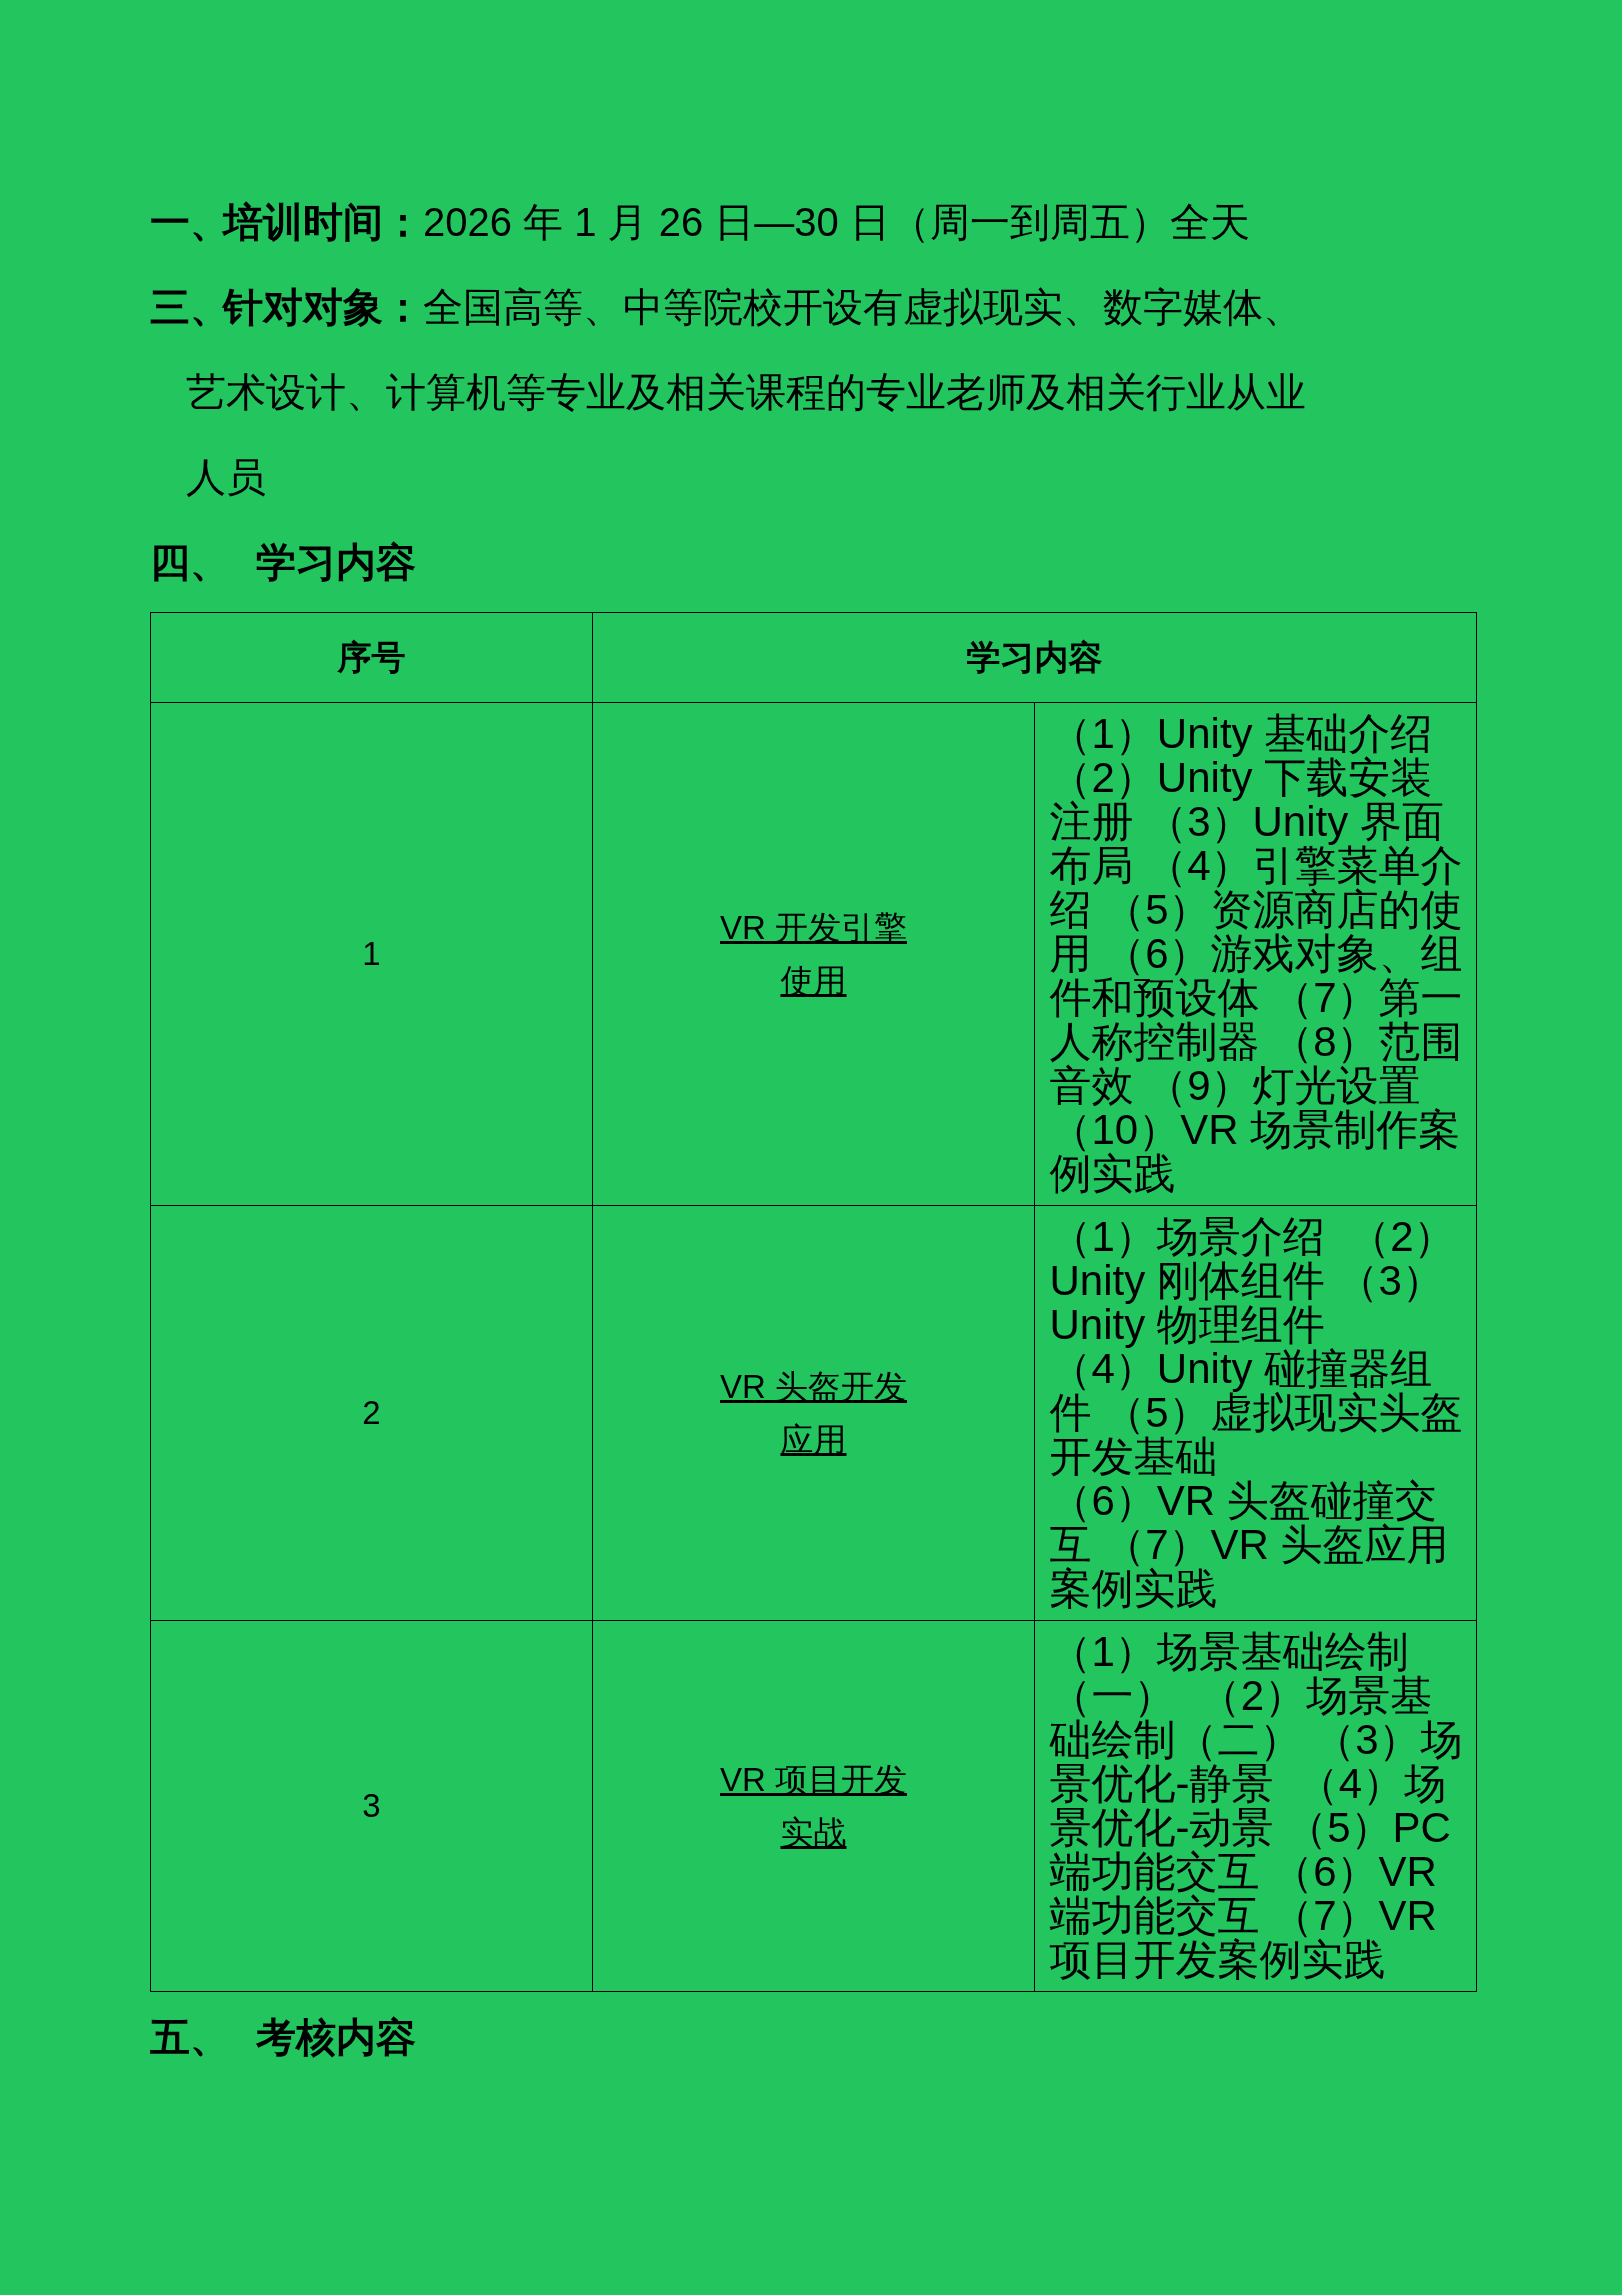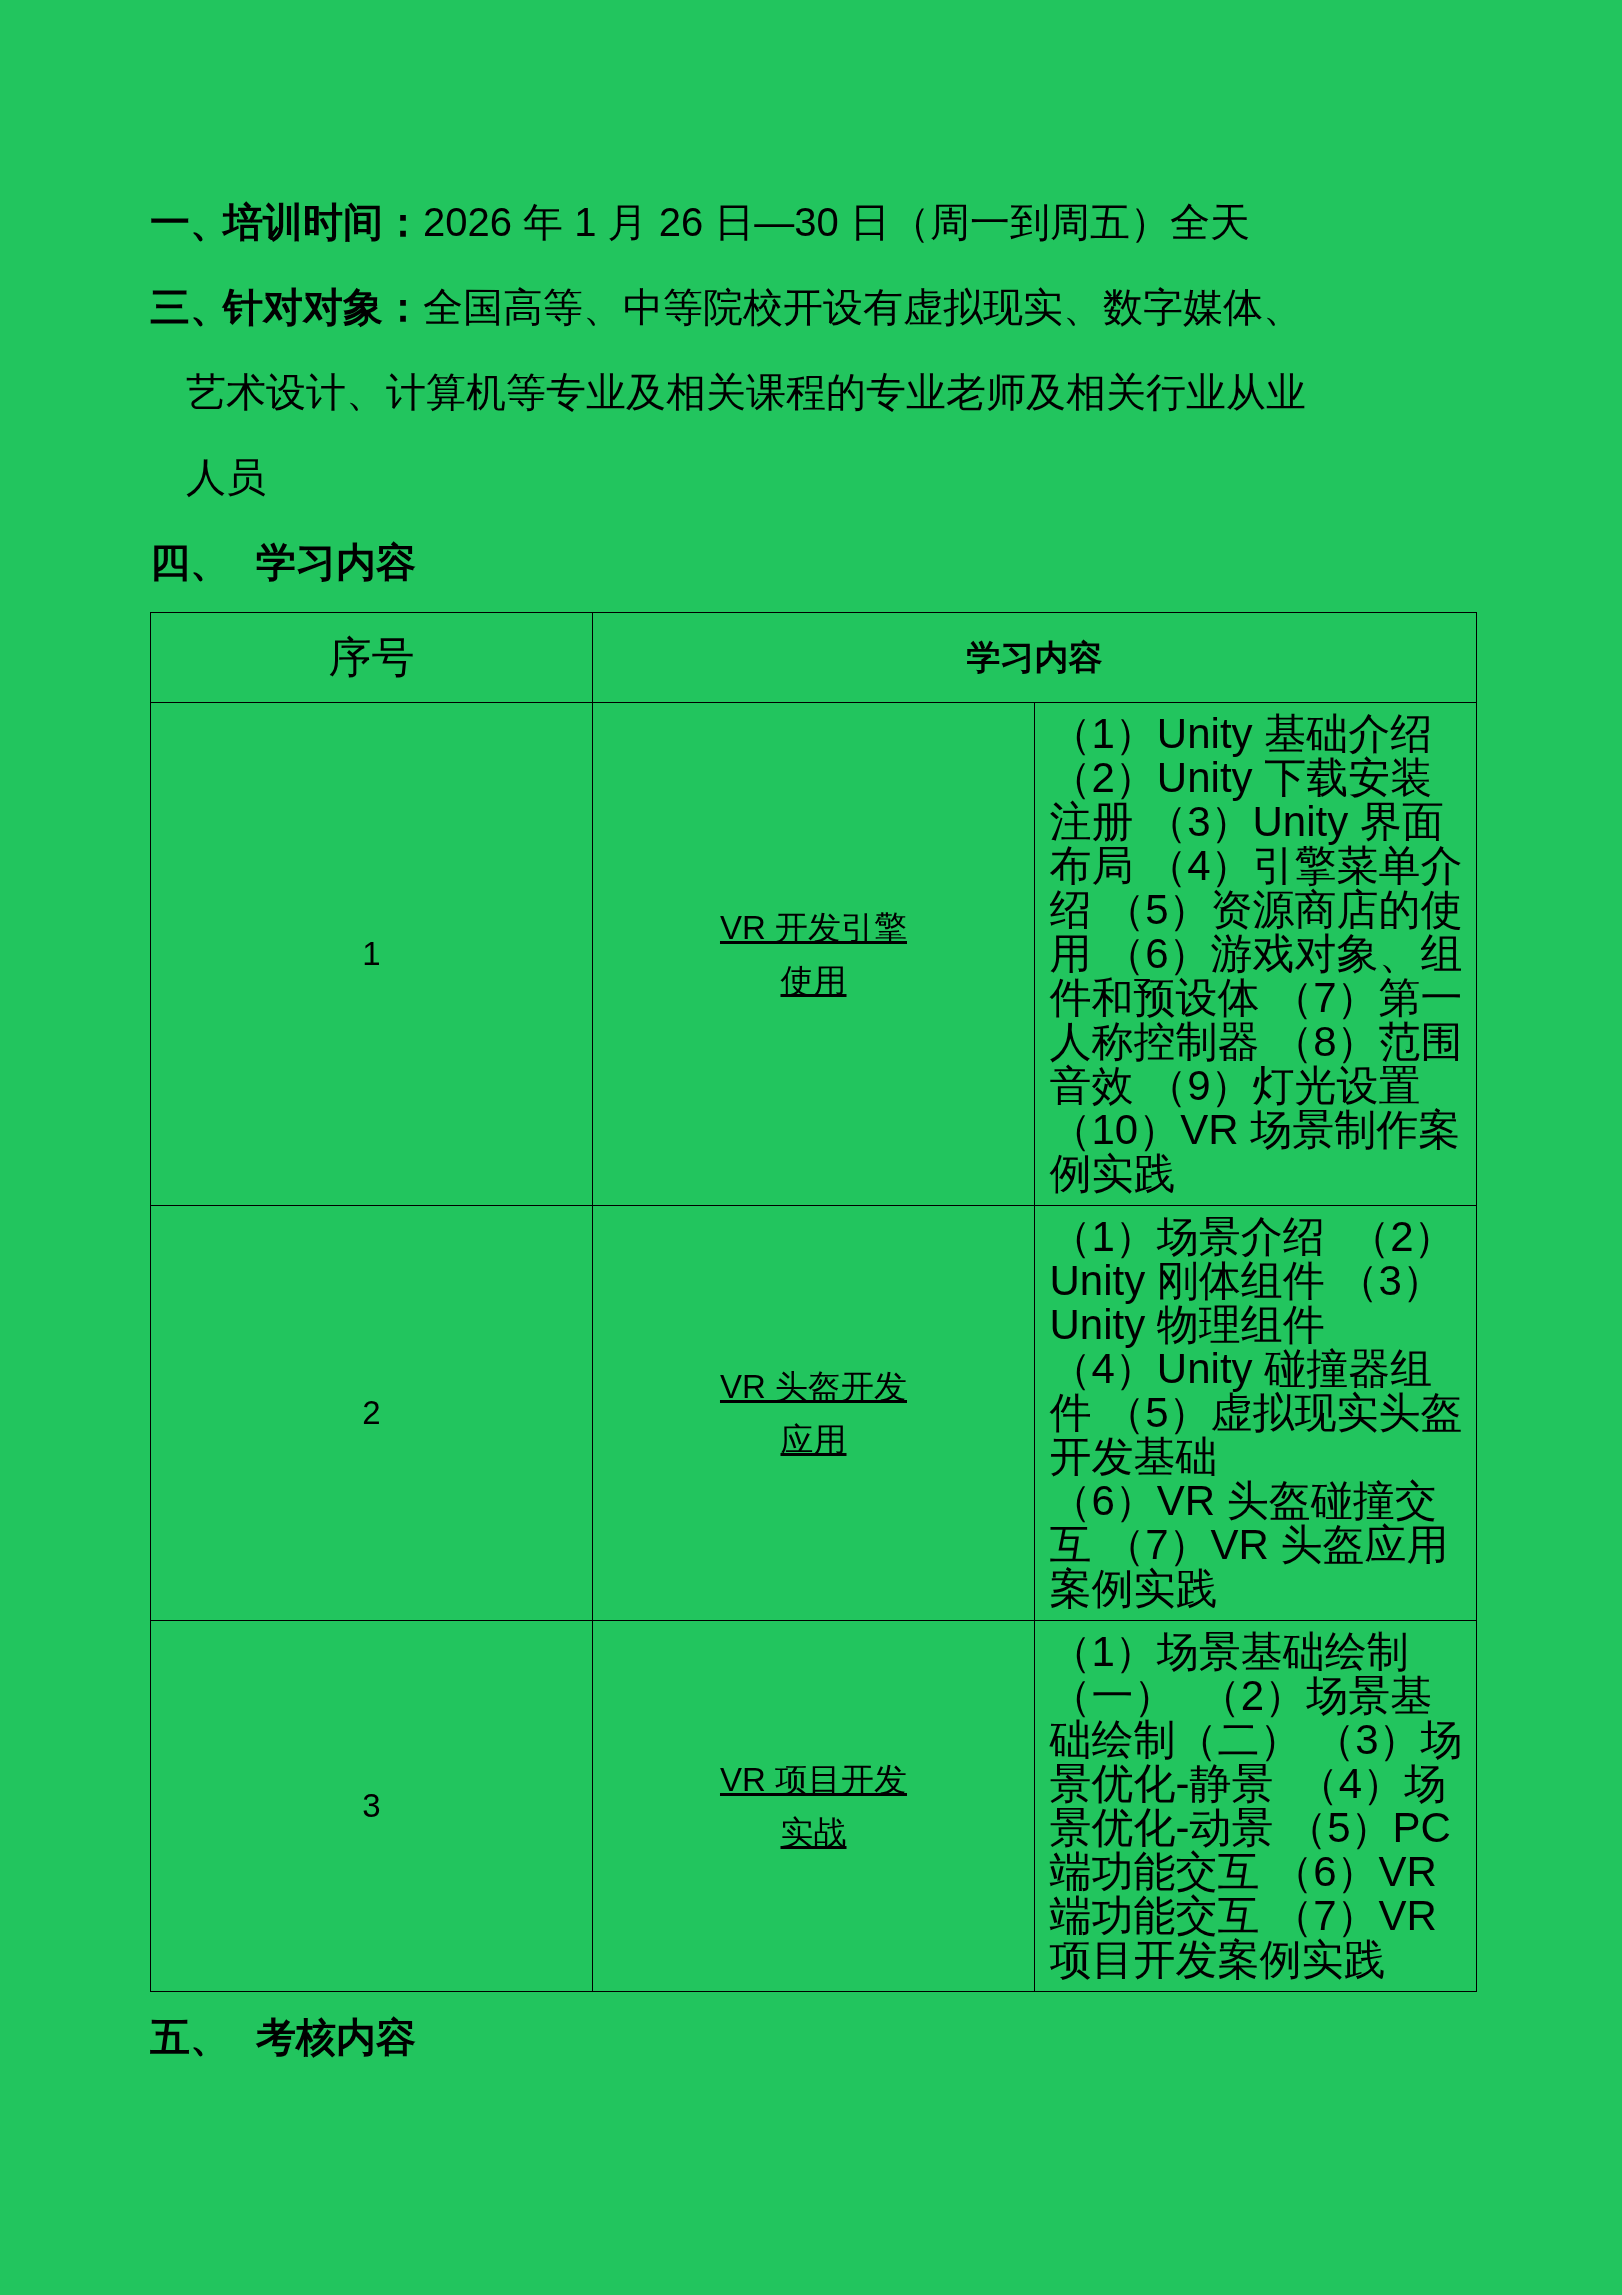--- a/index.html
+++ b/index.html
@@ -74,21 +74,21 @@
     width: 1327px;
     table-layout: fixed;
   }
   table.learning td {
     border: 1.8px solid #000000;
     vertical-align: middle;
   }
   td.c-num   { width: 64px;  text-align: center; font-size: 33px; }
   td.c-mod   { width: 195px; text-align: center; font-size: 33px; line-height: 53px; white-space: pre-line; text-decoration: underline; }
   td.c-body  { width: 1068px; font-size: 42px; line-height: 44px; padding: 9px 11px 9px 14.5px; white-space: pre-wrap; }
-  td.h-num   { height: 87px; text-align: center; font-weight: normal; font-size: 43px; }
+  td.h-num   { height: 87px; text-align: center; font-weight: bold; font-size: 34px; }
   td.h-title { height: 87px; text-align: center; font-weight: bold; font-size: 34px; }
   tr.r1 td { height: 171px; }
   tr.r2 td { height: 162px; }
   tr.r3 td { height: 138px; }
 </style>
 </head>
 <body>
 
 <div class="page">
   <div class="content">

